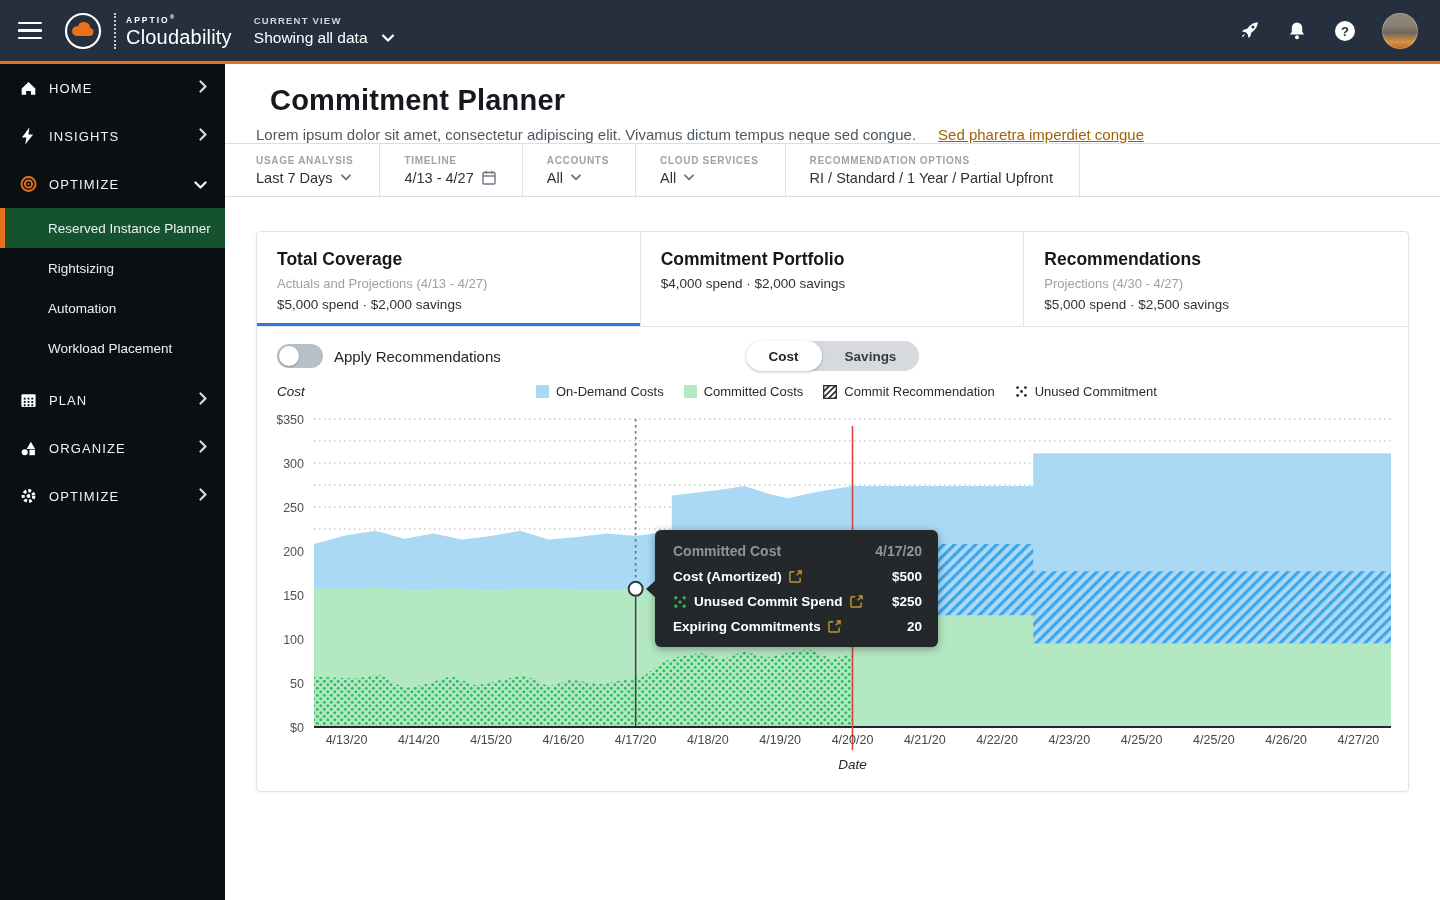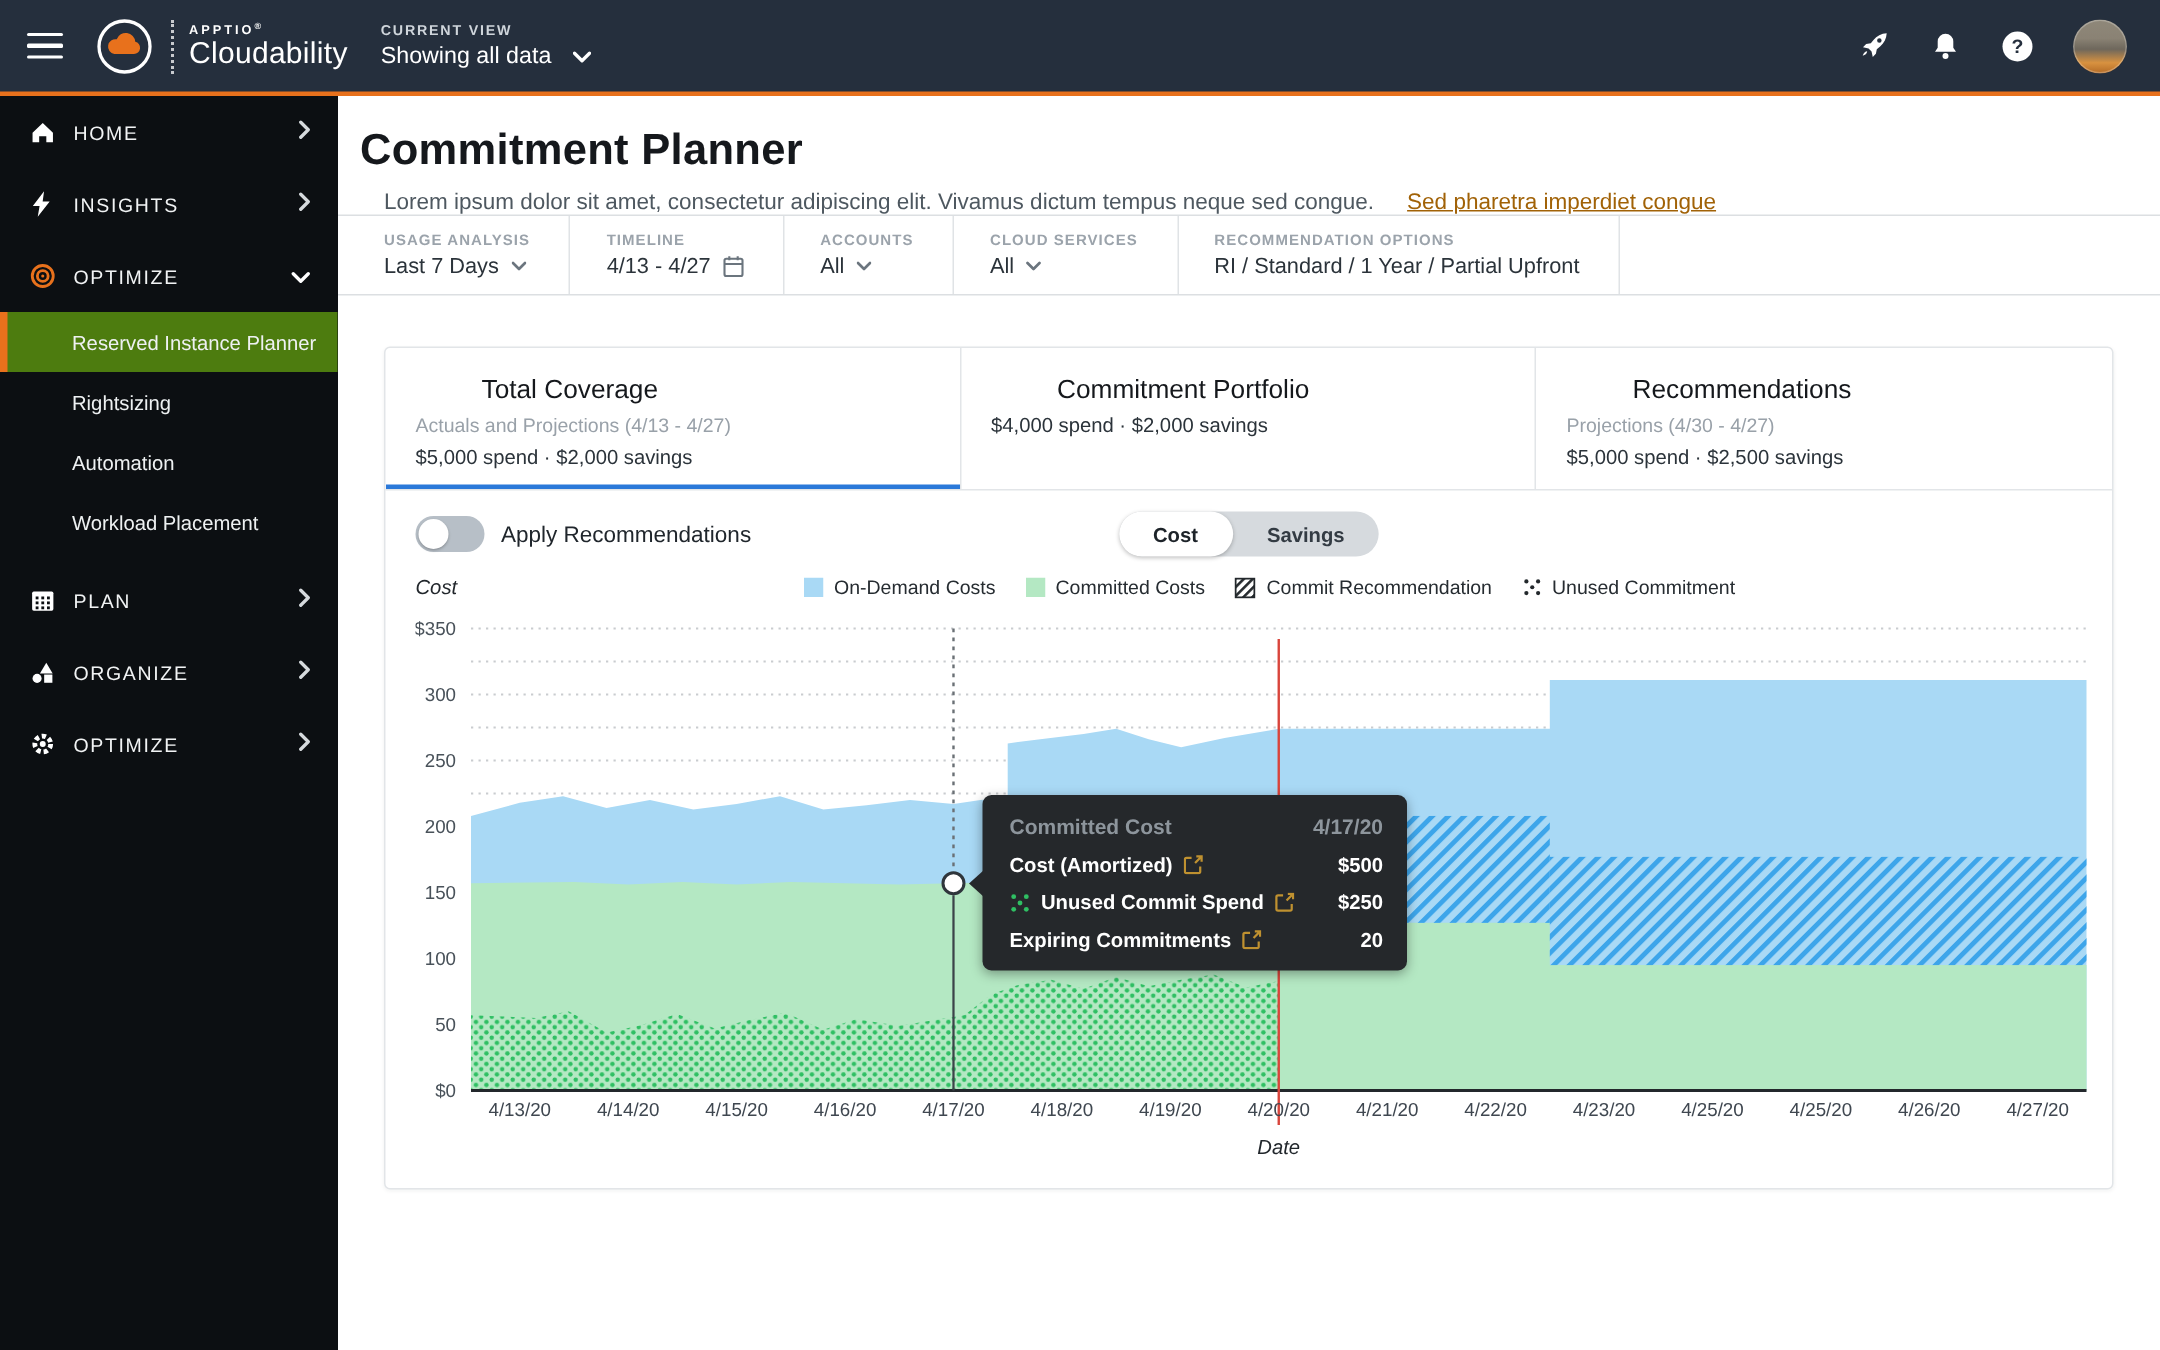--- a/index.html
+++ b/index.html
@@ -30,26 +30,26 @@
 
   
   .sidebar { position:fixed; top:64px; left:0; bottom:0; width:225px; background:#0c0f12; z-index:40; }
   .nav-item { height:48px; display:flex; align-items:center; padding:0 18px 0 20px; color:#f1f3f4;
     font-size:13px; letter-spacing:1.1px; font-weight:500; cursor:pointer; }
   .nav-item .nicon { width:17px; height:18px; margin-right:12px; display:flex; align-items:center; }
   .nav-item .chev { margin-left:auto; }
   .subnav { }
   .sub-item { height:40px; display:flex; align-items:center; padding-left:48px; color:#eef1f2;
     font-size:13.5px; cursor:pointer; }
-  .sub-item.active { background:#4d7c0f; border-left:5px solid #e8711c; padding-left:43px; }
+  .sub-item.active { background:#14532d; border-left:5px solid #e8711c; padding-left:43px; }
   .subnav-gap { height:8px; }
 
   
   .main { margin-left:225px; margin-top:64px; width:1215px; height:836px; background:#fff; overflow:hidden; }
-  h1.page-title { font-size:29px; font-weight:700; color:#15181c; padding-left:15px; margin-top:20px; letter-spacing:.2px; }
+  h1.page-title { font-size:29px; font-weight:700; color:#15181c; padding-left:45px; margin-top:20px; letter-spacing:.2px; }
   .desc-row { padding-left:31px; margin-top:9px; font-size:15px; color:#4e5860; }
   .desc-link { color:#a16207; text-decoration:underline; margin-left:22px; cursor:pointer; }
 
   .tabs { display:flex; gap:14px; padding-left:31px; margin-top:21px; position:relative; z-index:2; margin-bottom:-1px; }
   .tab { height:28px; display:flex; align-items:center; background:#fff; padding:0 15px;
     font-size:10.5px; font-weight:700; letter-spacing:.4px; color:#59636c;
     border:1px solid #d9dde0; border-bottom:none; cursor:pointer; }
   .tab.active { border-top:3px solid #2176d2; color:#1d2329; }
 
   .filterbar { border-top:1px solid #dcdfe2; border-bottom:1px solid #dcdfe2; height:54px;
@@ -60,21 +60,21 @@
   .flabel { font-size:10px; letter-spacing:.7px; color:#9ba3ab; font-weight:700; }
   .fvalue { font-size:14.5px; color:#2b333a; display:flex; align-items:center; gap:8px; }
 
   
   .panel { margin:34px 31px 0 31px; border:1px solid #e2e5e8; border-radius:4px;
     box-shadow:0 1px 3px rgba(20,30,40,.06); background:#fff; }
   .cards { display:grid; grid-template-columns:1fr 1fr 1fr; border-bottom:1px solid #e2e5e8; }
   .card { padding:17px 0 14px 20px; border-right:1px solid #e2e5e8; cursor:pointer; }
   .card:last-child { border-right:none; }
   .card.active { box-shadow:inset 0 -3px 0 #2b79d9; }
-  .card h3 { font-size:17.5px; font-weight:400; color:#15181c;margin-left:44px; }
+  .card h3 { font-size:17.5px; font-weight:700; color:#15181c; }
   .card .sub { font-size:13px; color:#99a1a9; margin-top:6px; }
   .card .val { font-size:13.5px; color:#2b333a; margin-top:6px; }
 
   .toggle-row { display:flex; align-items:center; padding:17px 20px 6px; position:relative; }
   .switch { width:46px; height:24px; border-radius:12px; background:#b7bfc7; position:relative; cursor:pointer; }
   .knob { position:absolute; left:2px; top:2px; width:20px; height:20px; border-radius:50%; background:#fff;
     box-shadow:0 1px 2px rgba(0,0,0,.25); }
   .toggle-label { margin-left:11px; font-size:15px; color:#20262c; }
   .pill { position:absolute; left:50%; transform:translateX(-50%); top:14px; background:#d6dade;
     border-radius:16px; height:30px; display:flex; align-items:center; }

